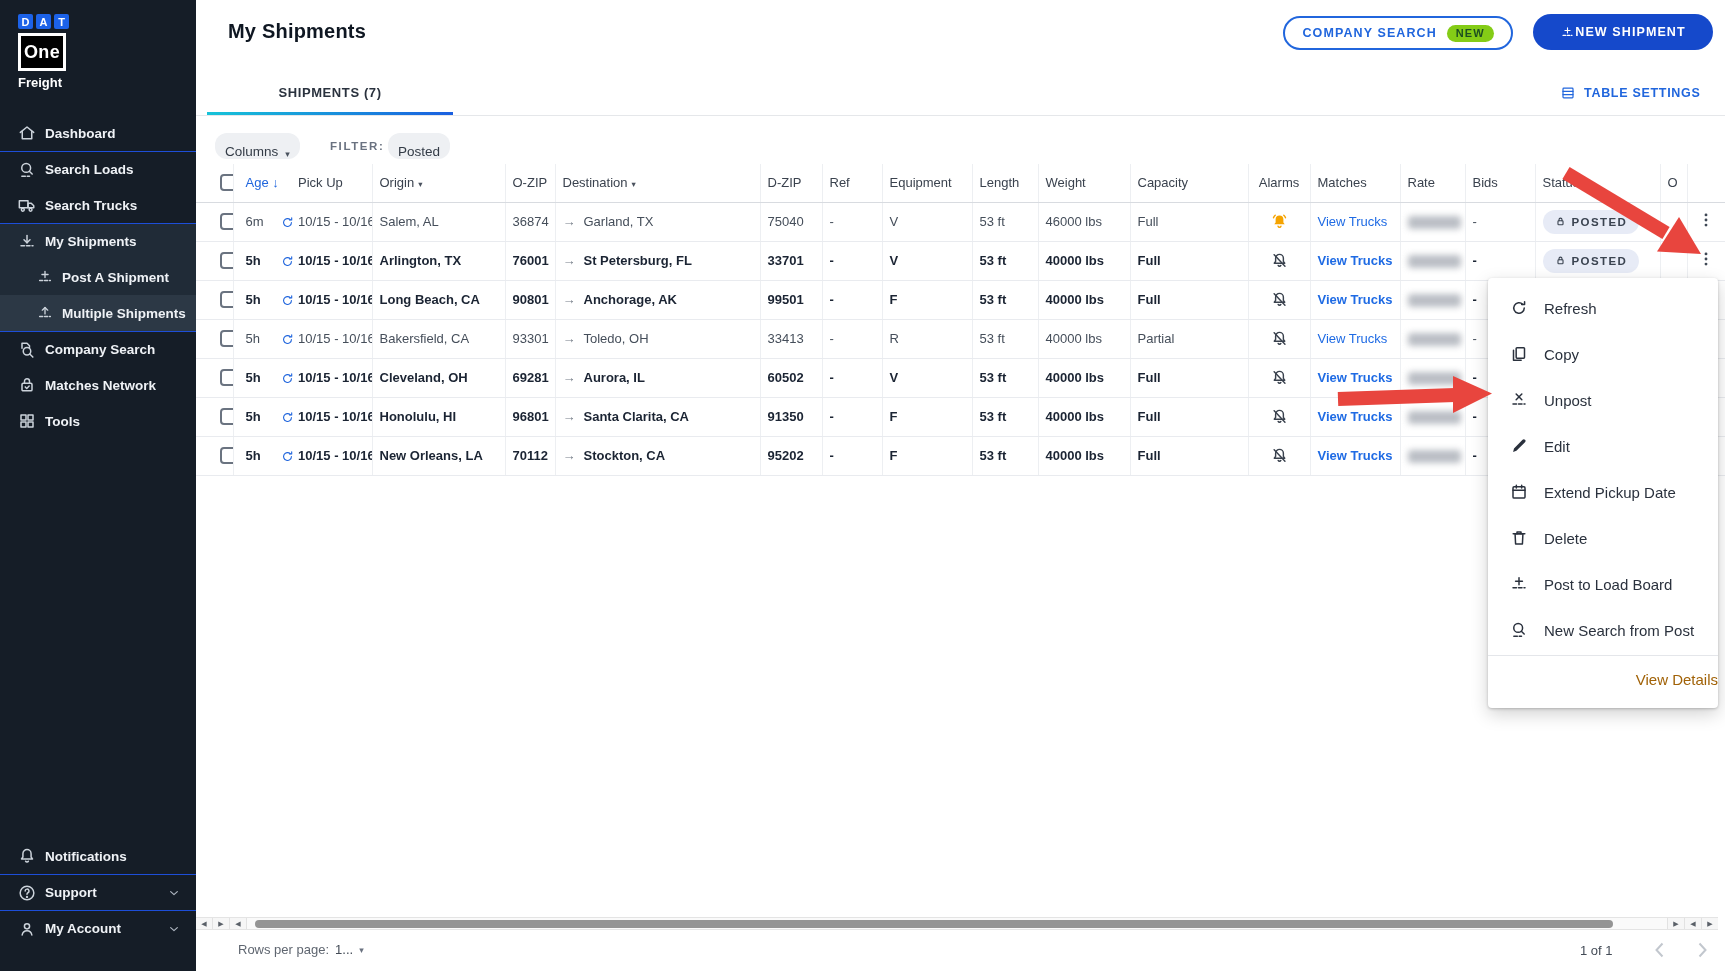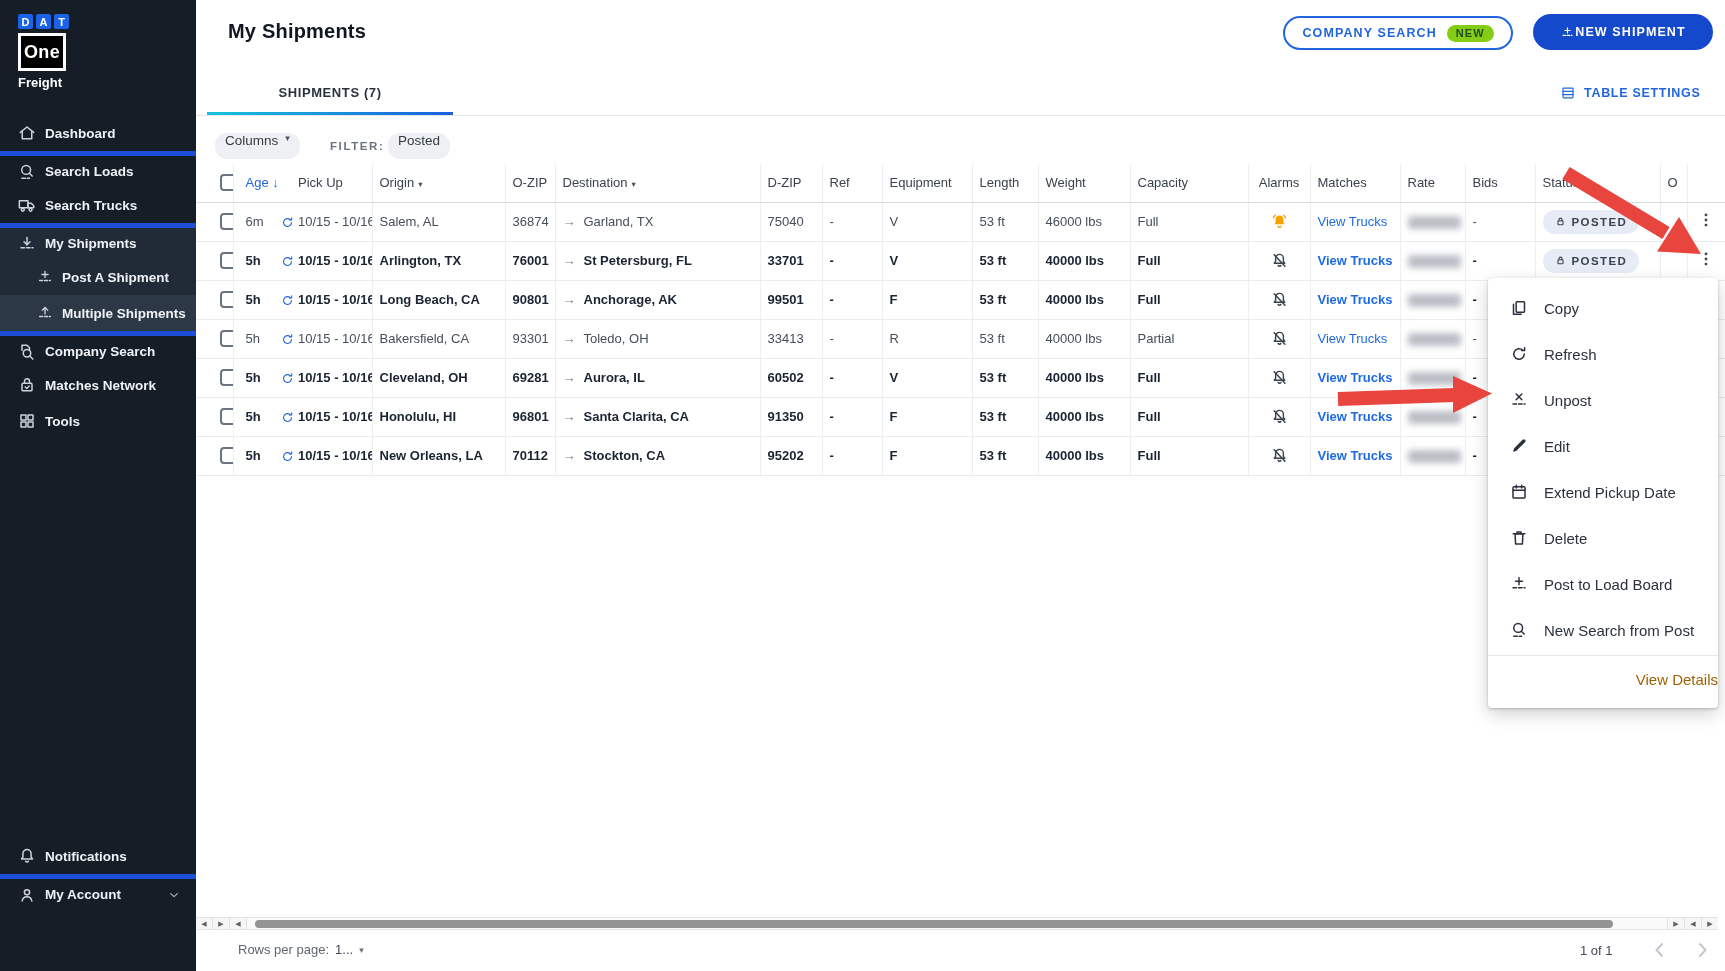--- a/index.html
+++ b/index.html
@@ -12,21 +12,21 @@
   .dat-row { display:flex; gap:3px; }
   .dat-sq { width:15px; height:15px; background:#1c62e8; color:#fff; font-size:11px; font-weight:700; display:flex; align-items:center; justify-content:center; border-radius:2px; }
   .one-box { margin-top:4px; width:48px; height:38px; background:#000; border:3px solid #fff; color:#fff; font-weight:700; font-size:18px; display:flex; align-items:center; justify-content:center; letter-spacing:.3px; }
   .freight { margin-top:4px; color:#fff; font-size:13px; font-weight:700; }
   .nav { position:absolute; top:115px; left:0; right:0; }
   .nav-bottom { position:absolute; top:838px; left:0; right:0; }
   .nav-item { position:relative; height:36px; display:flex; align-items:center; padding-left:17px; gap:8px; color:#eff2f6; font-size:13.5px; font-weight:700; cursor:pointer; }
   .nav-item.sub { padding-left:36px; }
   .nav-item.section { background:#202b37; }
   .nav-item.selected { background:#2c3845; }
-  .nav-item.b-top { border-top:5px solid #1d4ed8; }
+  .nav-item.b-top { border-top:1px solid #1d4ed8; }
   .nav-item .icon { width:20px; height:20px; flex:0 0 20px; color:#ccd3db; }
   .nav-item.sub .icon { width:18px; height:18px; flex:0 0 18px; }
   .nav-item .chev { position:absolute; right:14px; width:16px; height:16px; color:#aeb6c0; }
   .icon svg { width:100%; height:100%; display:block; }
 
   
   .main { position:absolute; left:196px; top:0; width:1529px; height:971px; background:#fff; }
   .page-title { position:absolute; left:32px; top:20px; font-size:20px; font-weight:800; color:#0f1722; letter-spacing:.2px; }
 
   .btn-company { position:absolute; left:1087px; top:16px; width:230px; height:34px; border:2px solid #2166dd; border-radius:17px; background:#fff; display:flex; align-items:center; justify-content:center; gap:10px; cursor:pointer; }
@@ -34,21 +34,21 @@
   .badge-new { background:#84cc16; color:#1d4f20; font-size:11px; font-weight:700; letter-spacing:1px; border-radius:9px; padding:2.5px 9px; }
   .btn-newship { position:absolute; left:1337px; top:14px; width:180px; height:36px; background:#1549cb; border-radius:18px; border:none; color:#fff; display:flex; align-items:center; justify-content:center; font-size:12.5px; font-weight:700; letter-spacing:1.1px; cursor:pointer; }
   .btn-newship .icon { width:15px; height:15px; color:#fff; }
 
   .tabbar-line { position:absolute; left:0; right:0; top:115px; height:1px; background:#e5e7ea; }
   .tab { position:absolute; left:11px; top:80px; width:246px; height:35px; text-align:center; font-size:13px; font-weight:700; letter-spacing:.6px; color:#2a323e; line-height:26px; cursor:pointer; }
   .tab .underline { position:absolute; left:0; right:0; bottom:0; height:3px; background:linear-gradient(90deg,#17c3d8,#1a5fe0); }
   .table-settings { position:absolute; left:1364px; top:85px; display:flex; align-items:center; gap:8px; color:#2166dd; font-size:12.5px; font-weight:700; letter-spacing:.7px; cursor:pointer; }
   .table-settings .icon { width:16px; height:16px; }
 
-  .chip { position:absolute; height:26px; background:#eef0f3; border-radius:12px; display:flex; align-items:flex-start; padding:0 10px; font-size:13.5px; color:#333b46; gap:7px; cursor:pointer; }
+  .chip { position:absolute; height:26px; background:#eef0f3; border-radius:12px; display:flex; align-items:flex-end; padding:0 10px; font-size:13.5px; color:#333b46; gap:7px; cursor:pointer; }
   .chip .caret { font-size:9px; color:#4a525e; }
   .filter-label { position:absolute; left:134px; top:140px; font-size:11.5px; font-weight:600; letter-spacing:1.6px; color:#6a7280; }
 
   
   table.grid { position:absolute; left:0; top:164px; width:1529px; border-collapse:collapse; table-layout:fixed; }
   .grid th { height:38px; font-size:13px; font-weight:400; color:#3a424e; text-align:left; border-bottom:1px solid #d8dbe0; padding:0 0 0 7px; white-space:nowrap; overflow:hidden; }
   .grid td { height:39px; font-size:13px; border-bottom:1px solid #e9ebef; padding:0 0 0 7px; white-space:nowrap; overflow:hidden; color:#454e5a; }
   .grid tr.bold td { font-weight:700; color:#1b2433; }
   .grid td.vb, .grid th.vb { border-right:1px solid #edeff2; }
   .grid th.sorted { color:#2166dd; }
@@ -200,20 +200,35 @@
     </div>
   <div class="nav-bottom">
       <div class="nav-item">
         <span class="icon">
           <svg viewBox="0 0 24 24" fill="none" stroke="currentColor" stroke-width="1.8" stroke-linecap="round" stroke-linejoin="round">
             <path d="M12 4.3a4.9 4.9 0 0 0-4.9 4.9v4L5.4 15.5h13.2l-1.7-2.3v-4A4.9 4.9 0 0 0 12 4.3z"></path>
             <path d="M10.3 18.2a1.9 1.9 0 0 0 3.4 0"></path>
           </svg>
         </span>
         <span>Notifications</span>
+      </div>
+      <div class="nav-item b-top">
+        <span class="icon">
+          <svg viewBox="0 0 24 24" fill="none" stroke="currentColor" stroke-width="1.8" stroke-linecap="round" stroke-linejoin="round">
+            <circle cx="12" cy="12" r="8.2"></circle>
+            <path d="M9.8 9.6a2.3 2.3 0 1 1 3.3 2.1c-.8.4-1.1.9-1.1 1.8"></path>
+            <circle cx="12" cy="16.7" r=".5" fill="currentColor"></circle>
+          </svg>
+        </span>
+        <span>Support</span>
+        <span class="chev icon">
+          <svg viewBox="0 0 24 24" fill="none" stroke="currentColor" stroke-width="1.8" stroke-linecap="round" stroke-linejoin="round">
+            <path d="M7 10l5 4.4L17 10"></path>
+          </svg>
+        </span>
       </div>
       <div class="nav-item b-top">
         <span class="icon">
           <svg viewBox="0 0 24 24" fill="none" stroke="currentColor" stroke-width="1.8" stroke-linecap="round" stroke-linejoin="round">
             <circle cx="12" cy="8.8" r="3.1"></circle>
             <path d="M6.2 19.2c.6-3.6 3-5.1 5.8-5.1s5.2 1.5 5.8 5.1"></path>
           </svg>
         </span>
         <span>My Account</span>
         <span class="chev icon">
@@ -619,34 +634,34 @@
               </svg></span></td>
         </tr>
       </tbody>
   </table>
 
   <div class="ctx-menu">
     <div>
         <div class="ctx-item">
           <span class="icon">
             <svg viewBox="0 0 24 24" fill="none" stroke="currentColor" stroke-width="1.8" stroke-linecap="round" stroke-linejoin="round">
+              <path d="M18.3 12a6.3 6.3 0 1 1-1.8-4.4"></path>
+              <path d="M18.7 4.4v3.5h-3.5"></path>
+            </svg>
+          </span>
+          <span>Refresh</span>
+        </div>
+        <div class="ctx-item">
+          <span class="icon">
+            <svg viewBox="0 0 24 24" fill="none" stroke="currentColor" stroke-width="1.8" stroke-linecap="round" stroke-linejoin="round">
               <rect x="8.6" y="4.4" width="10" height="12.6" rx="1"></rect>
               <path d="M5.4 7.6v12h9.2"></path>
             </svg>
           </span>
           <span>Copy</span>
-        </div>
-        <div class="ctx-item">
-          <span class="icon">
-            <svg viewBox="0 0 24 24" fill="none" stroke="currentColor" stroke-width="1.8" stroke-linecap="round" stroke-linejoin="round">
-              <path d="M18.3 12a6.3 6.3 0 1 1-1.8-4.4"></path>
-              <path d="M18.7 4.4v3.5h-3.5"></path>
-            </svg>
-          </span>
-          <span>Refresh</span>
         </div>
         <div class="ctx-item">
           <span class="icon">
             <svg viewBox="0 0 24 24" fill="none" stroke="currentColor" stroke-width="1.8" stroke-linecap="round" stroke-linejoin="round">
               <path d="M8.6 4.8l6.8 6.8M15.4 4.8l-6.8 6.8"></path>
               <path d="M4.8 16.8h14.4" stroke-dasharray="4.2 2.4"></path>
             </svg>
           </span>
           <span>Unpost</span>
         </div>

